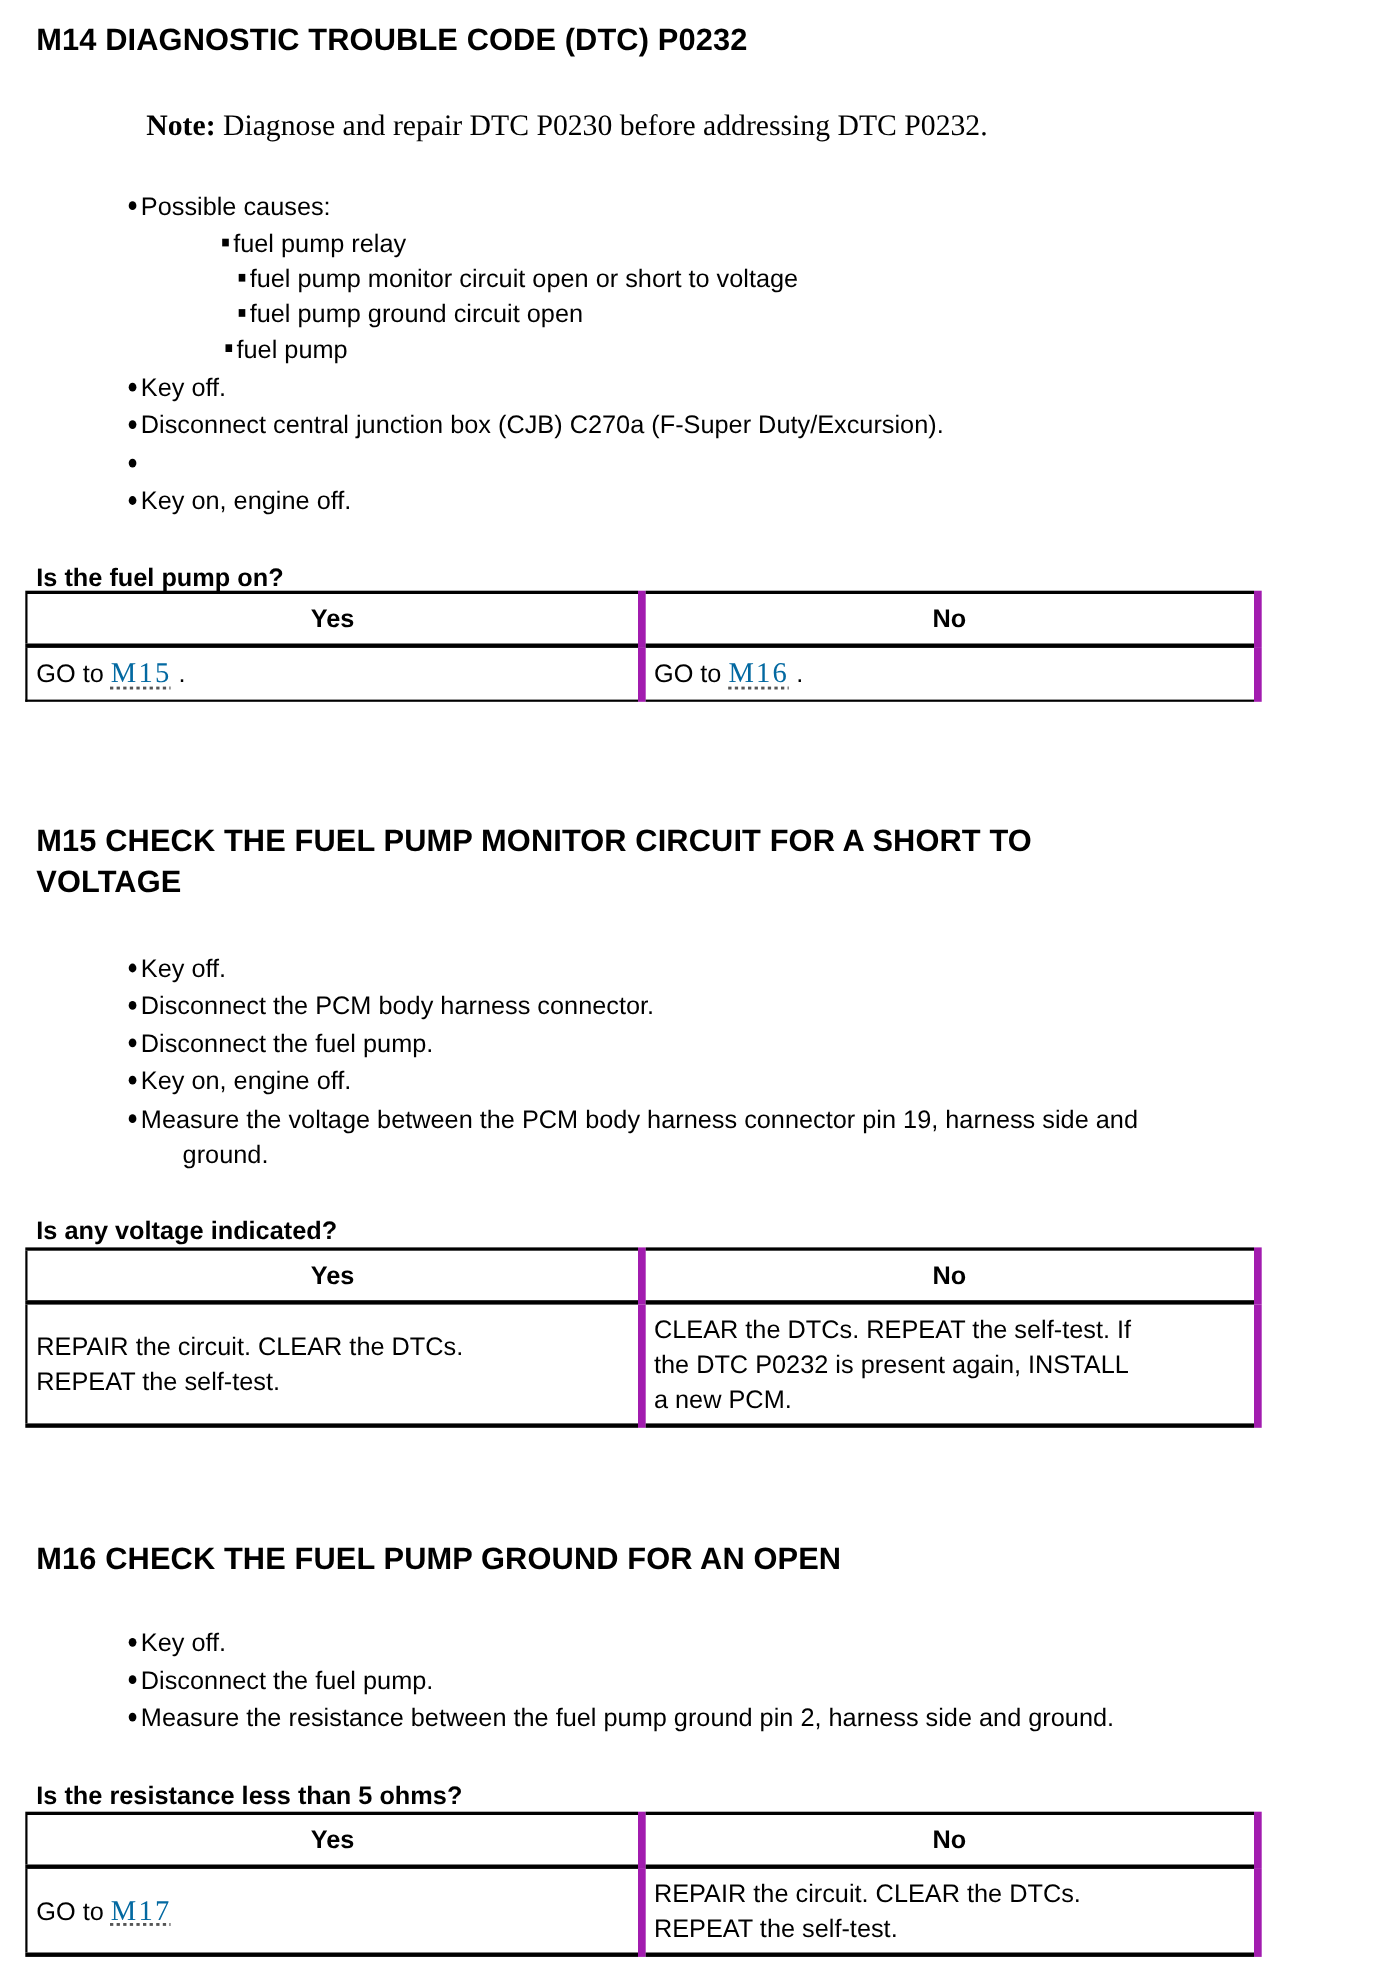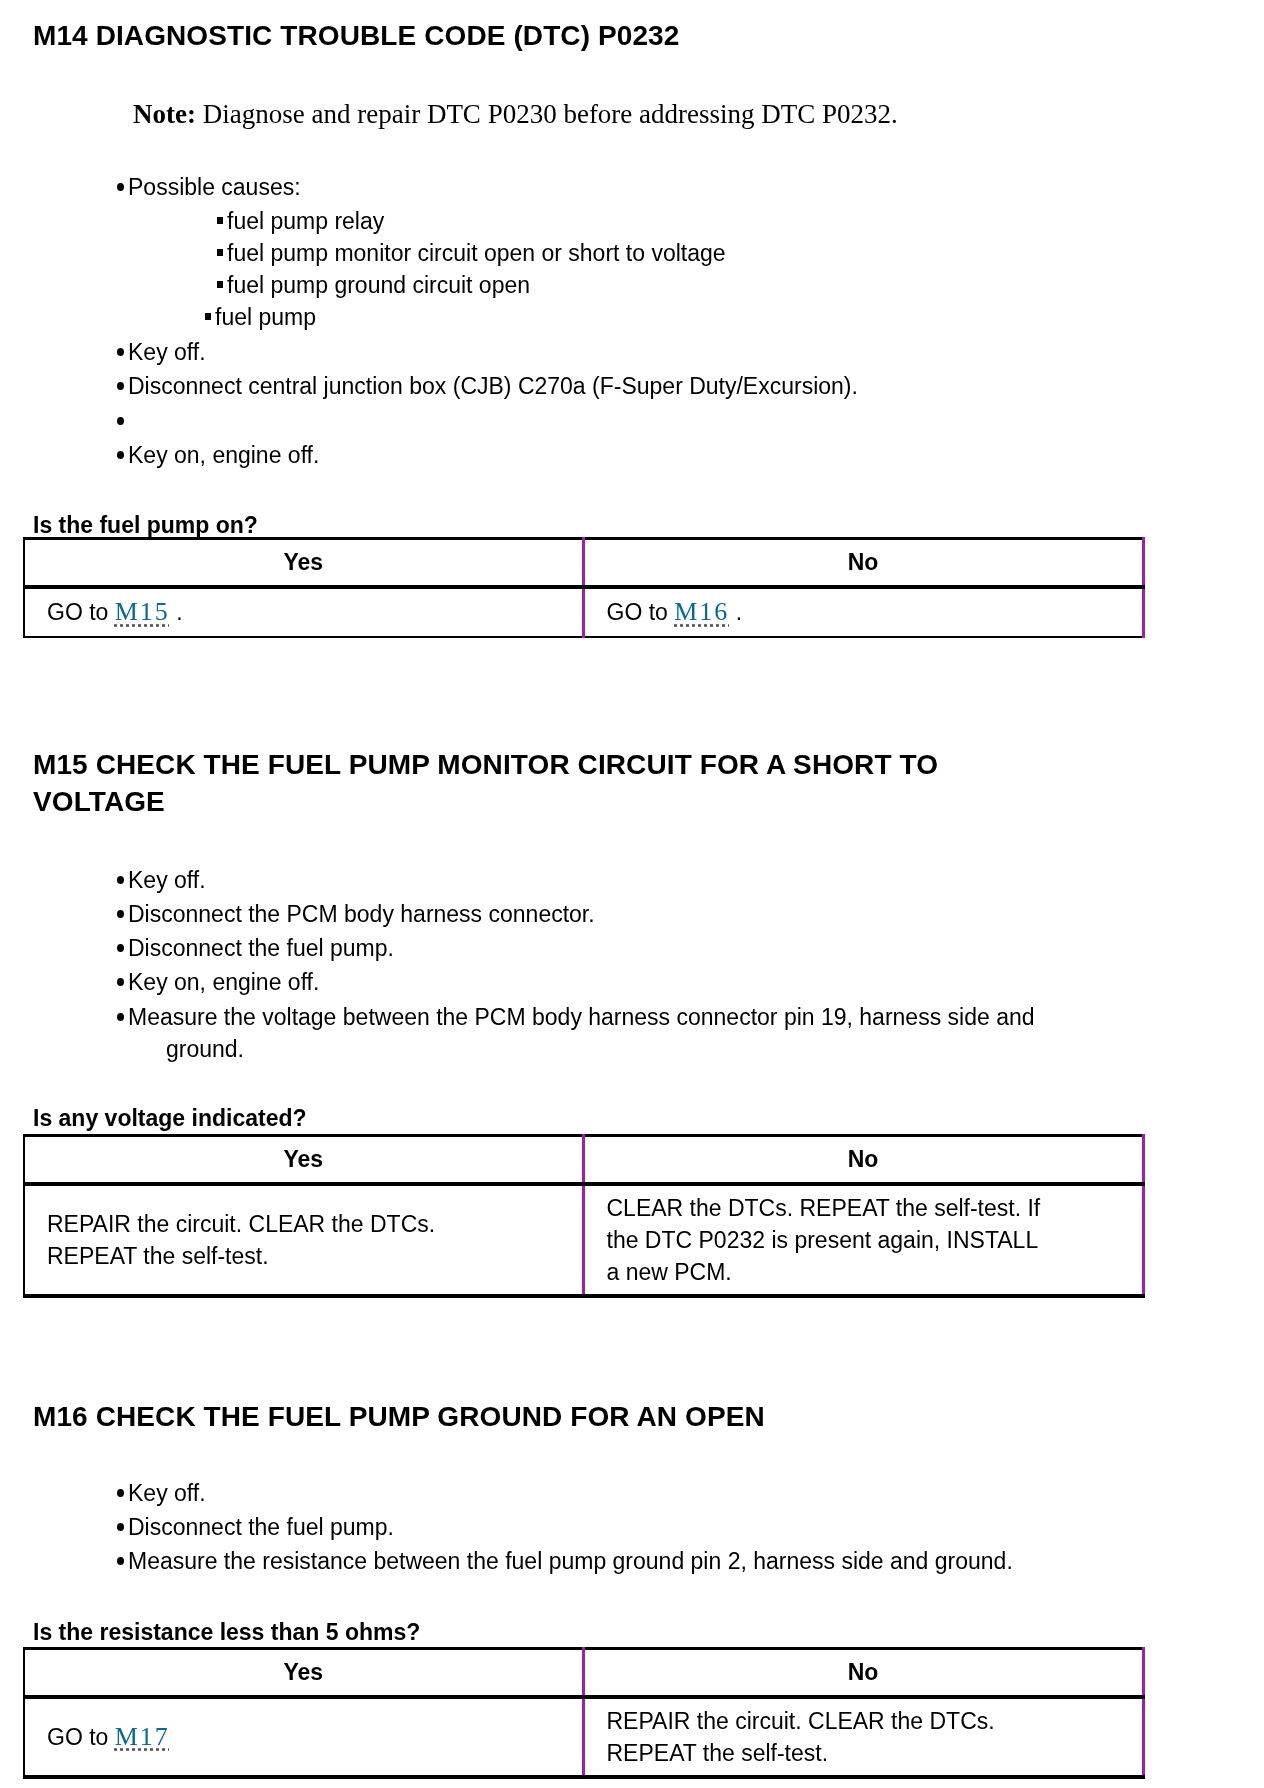--- a/index.html
+++ b/index.html
@@ -30,22 +30,22 @@
   }
   .cont { padding-left: 49px; }
   .q {
     font-weight: bold; font-size: 23px; line-height: 26px; left: 33px; white-space: nowrap;
   }
   table.yn {
     position: absolute; left: 23px; width: 1119px; border-collapse: collapse;
     table-layout: fixed; font-size: 23px;
   }
   table.yn th, table.yn td {
-    border-left: 2px solid #000; border-right: 3px solid #a21caf;
-    padding: 0 22px; vertical-align: middle;
+    border-left: 2px solid #000; border-right: 7px solid #a21caf;
+    padding: 0 8px; vertical-align: middle;
   }
   table.yn th {
     font-weight: bold; text-align: center;
     border-top: 3px solid #000; border-bottom: 4px solid #000;
   }
   table.yn td { text-align: left; line-height: 32px; }
   table.yn tr.last td { border-bottom: 4px solid #000; }
   table.yn.t1 tr.last td { border-bottom: 2px solid #000; }
   .lnk {
     font-family: "Liberation Serif", serif; color: #0369a1; font-size: 26px;
@@ -58,21 +58,21 @@
 
 <div class="abs h1" style="top:17px;">M14 DIAGNOSTIC TROUBLE CODE (DTC) P0232</div>
 
 <div class="abs note" style="top:98px;">
   <b>Note:</b><span> Diagnose and repair DTC P0230 before addressing DTC P0232.</span>
 </div>
 
 <div class="abs bl" style="left:117px; top:171px;">
   <span class="dot"></span><span>Possible causes:</span>
 </div>
-<div class="abs bl" style="left:217px; top:205px;">
+<div class="abs bl" style="left:202px; top:205px;">
   <span class="sq"></span><span>fuel pump relay</span>
 </div>
 <div class="abs bl" style="left:217px; top:237px;">
   <span class="sq"></span><span>fuel pump monitor circuit open or short to voltage</span>
 </div>
 <div class="abs bl" style="left:217px; top:269px;text-align:right;">
   <span class="sq"></span><span>fuel pump ground circuit open</span>
 </div>
 <div class="abs bl" style="left:205px; top:301px;">
   <span class="sq"></span><span>fuel pump</span>

